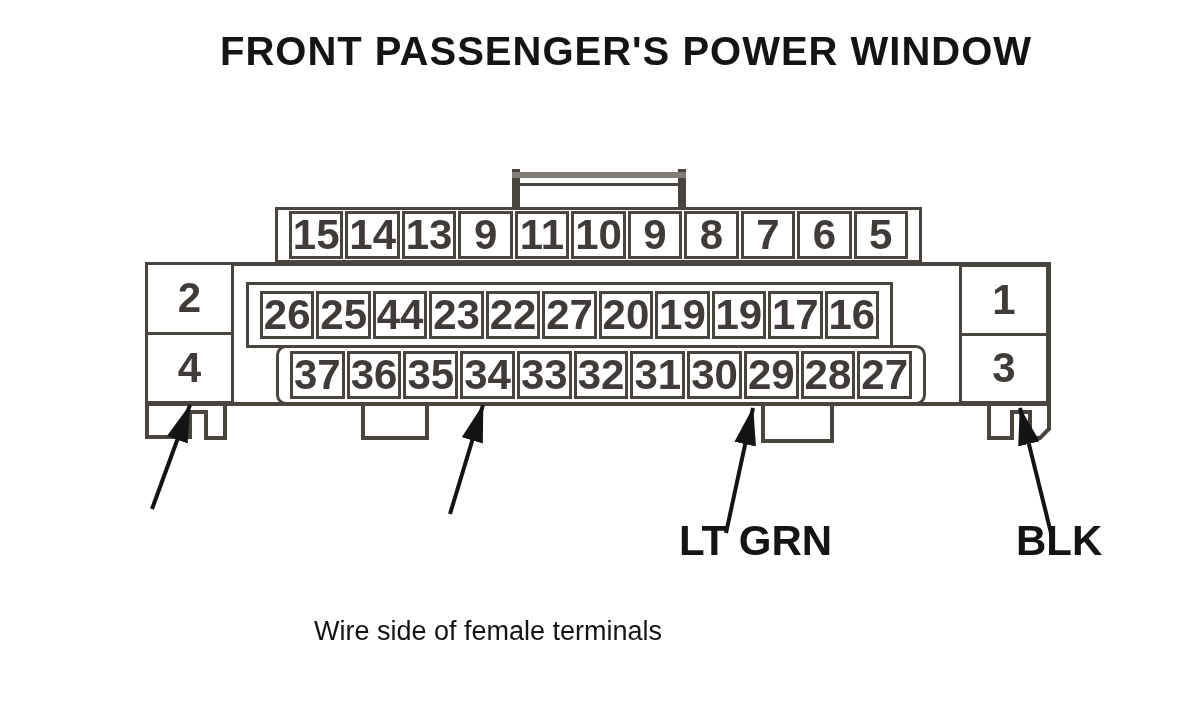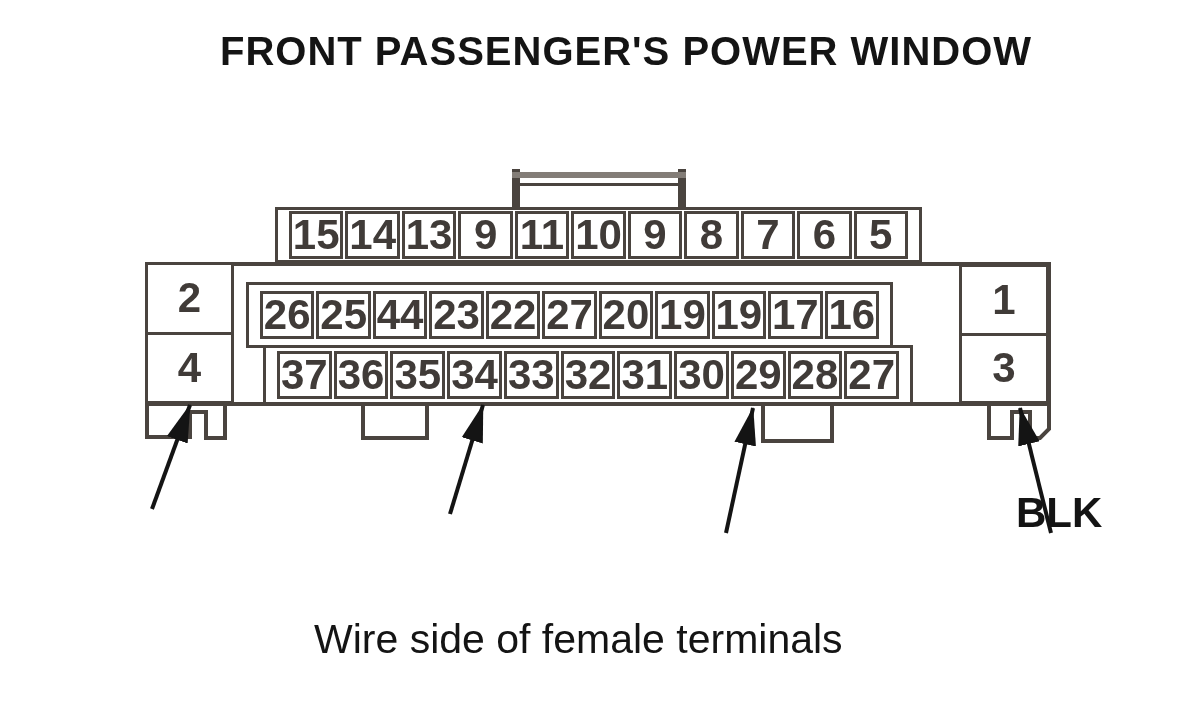--- a/index.html
+++ b/index.html
@@ -36,44 +36,44 @@
     display:flex;gap:2px;padding:11px;align-items:center;
   }
   .cell{
     flex:1 1 0;border:3px solid var(--line);background:var(--background);
     display:flex;align-items:center;justify-content:center;
     font-size:42px;font-weight:700;color:var(--digits);line-height:1;
     box-sizing:border-box;overflow:hidden;
   }
   #row-top{left:275px;top:207px;width:647px;height:56px;}
   #row-mid{left:246px;top:282px;width:647px;height:66px;}
-  #row-bot{left:263px;top:345px;width:650px;height:60px;}
+  #row-bot{left:276px;top:345px;width:650px;height:60px;border-radius:10px;}
 
   .sidebox{
     border:3px solid var(--line);background:var(--background);
     display:flex;flex-direction:column;
   }
   .sidebox .scell{
     flex:1 1 0;display:flex;align-items:center;justify-content:center;
     font-size:42px;font-weight:700;color:var(--digits);line-height:1;
   }
   .sidebox .scell + .scell{border-top:3px solid var(--line);}
   #sidebox-left{left:145px;top:262px;width:89px;height:142px;}
   #sidebox-right{left:959px;top:264px;width:90px;height:140px;}
 
   .wire-label{
     font-size:42px;font-weight:700;color:var(--text);white-space:nowrap;line-height:1;
   }
   #label-ltblu{left:98px;top:517px;}
   #label-blu{left:398px;top:520px;}
   #label-ltgrn{left:679px;top:520px;}
-  #label-blk{left:1016px;top:492px;}
+  #label-blk{left:1016px;top:520px;}
 
   .caption{
-    left:314px;top:617px;font-size:41px;font-weight:400;color:var(--text);
+    left:314px;top:617px;font-size:27px;font-weight:400;color:var(--text);
     white-space:nowrap;line-height:1.1;
   }
 </style>
 </head>
 <body>
 
 <div class="page">
 
   <svg id="drawing" class="layer" viewBox="0 0 1199 702">
 
@@ -143,20 +143,21 @@
 
   <div id="sidebox-left" class="abs sidebox">
     <div class="scell">2</div>
     <div class="scell">4</div>
   </div>
   <div id="sidebox-right" class="abs sidebox">
     <div class="scell">1</div>
     <div class="scell">3</div>
   </div>
 
+  <div id="label-ltgrn" class="abs wire-label">LT GRN</div>
   <div id="label-blk" class="abs wire-label">BLK</div>
 
   <div class="abs caption">Wire side of female terminals</div>
 
   <svg id="arrows" class="layer" viewBox="0 0 1199 702">
     <defs>
       <marker id="ah" markerUnits="userSpaceOnUse" markerWidth="40" markerHeight="26" refX="37" refY="13" orient="auto">
         <path d="M0,2 L38,13 L0,24 Z" class="arrowhead"></path>
       </marker>
     </defs>

